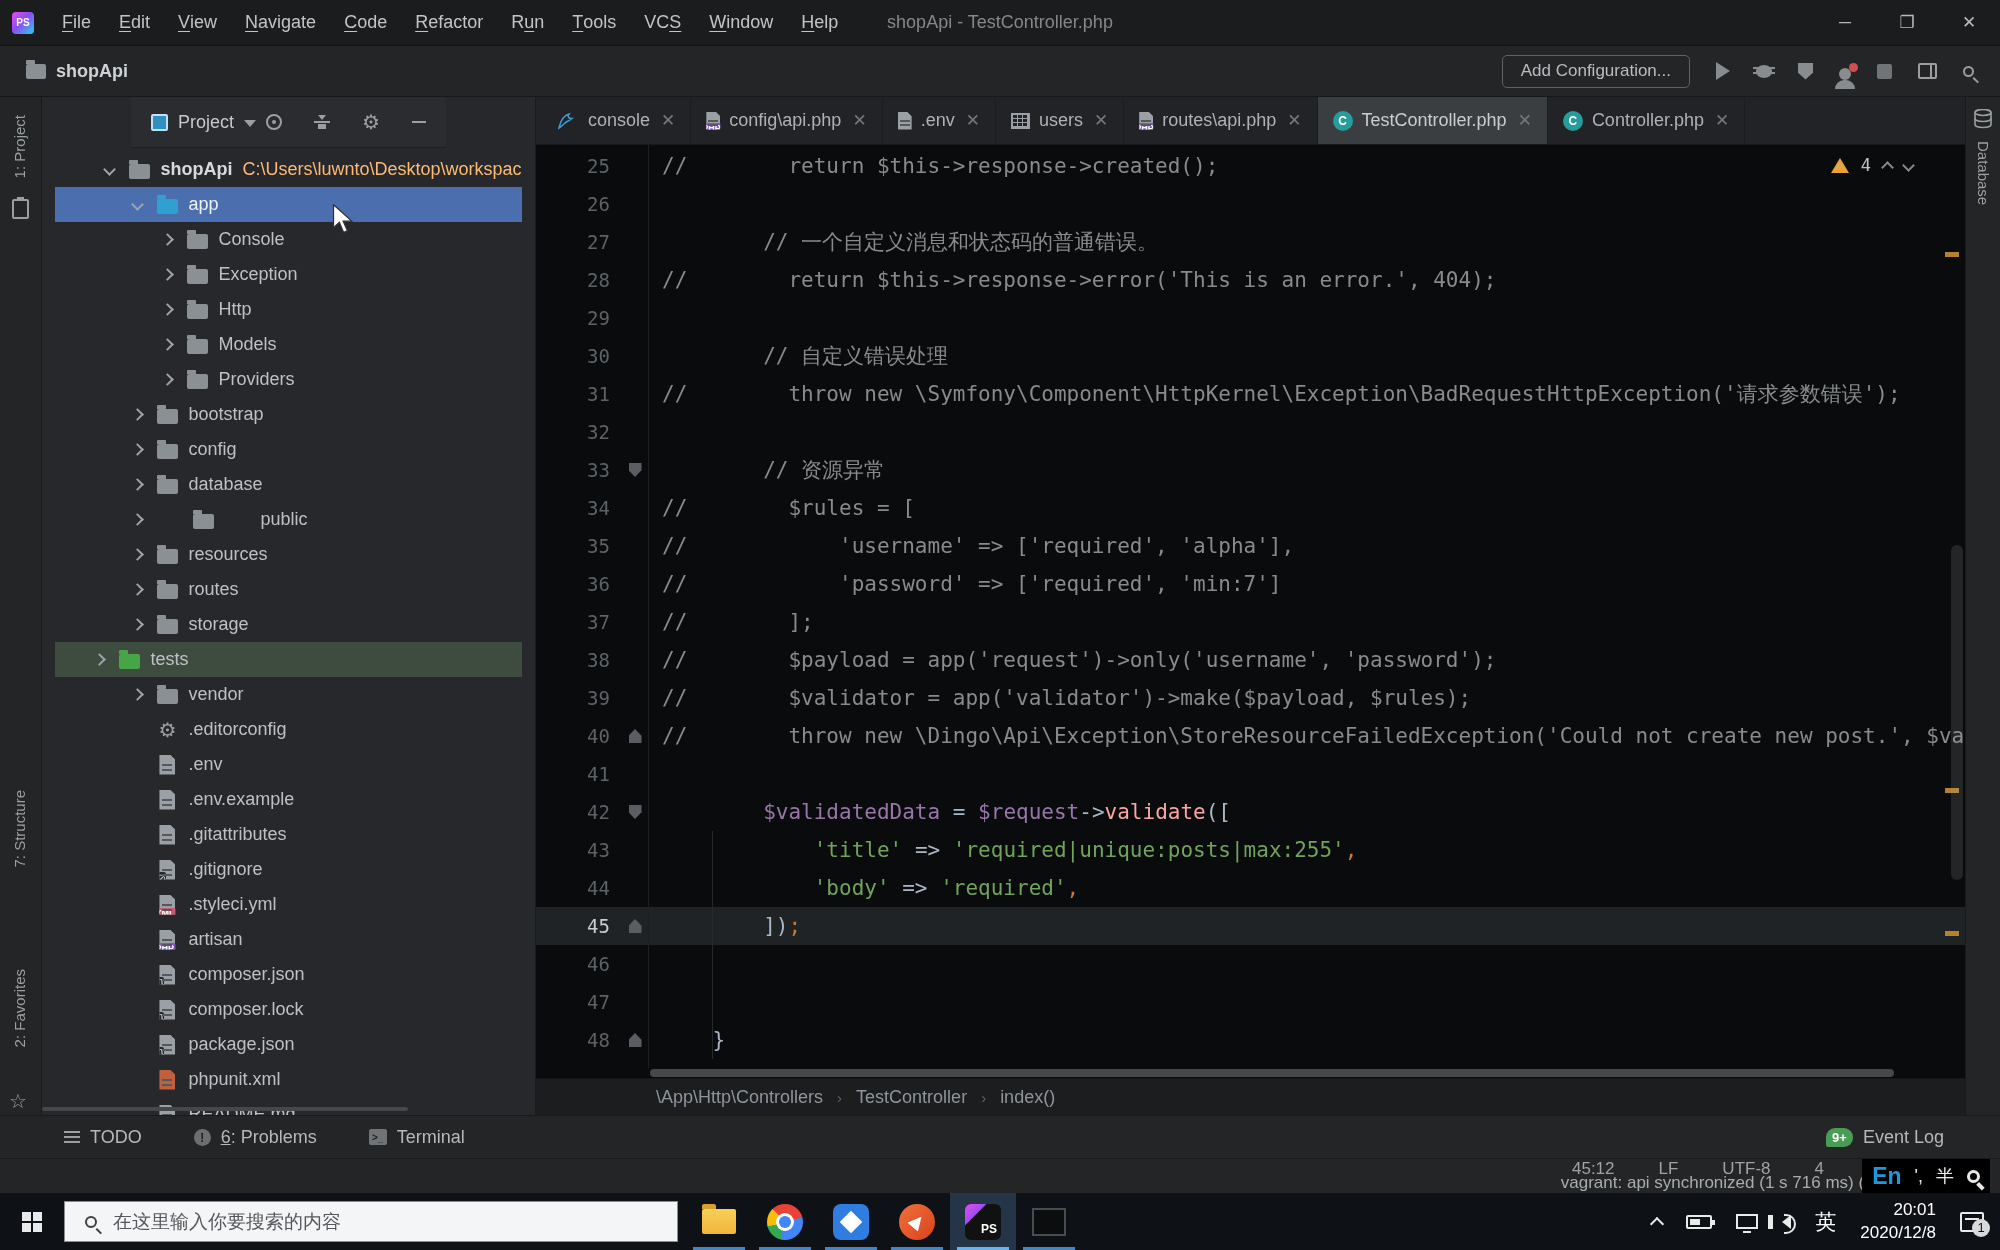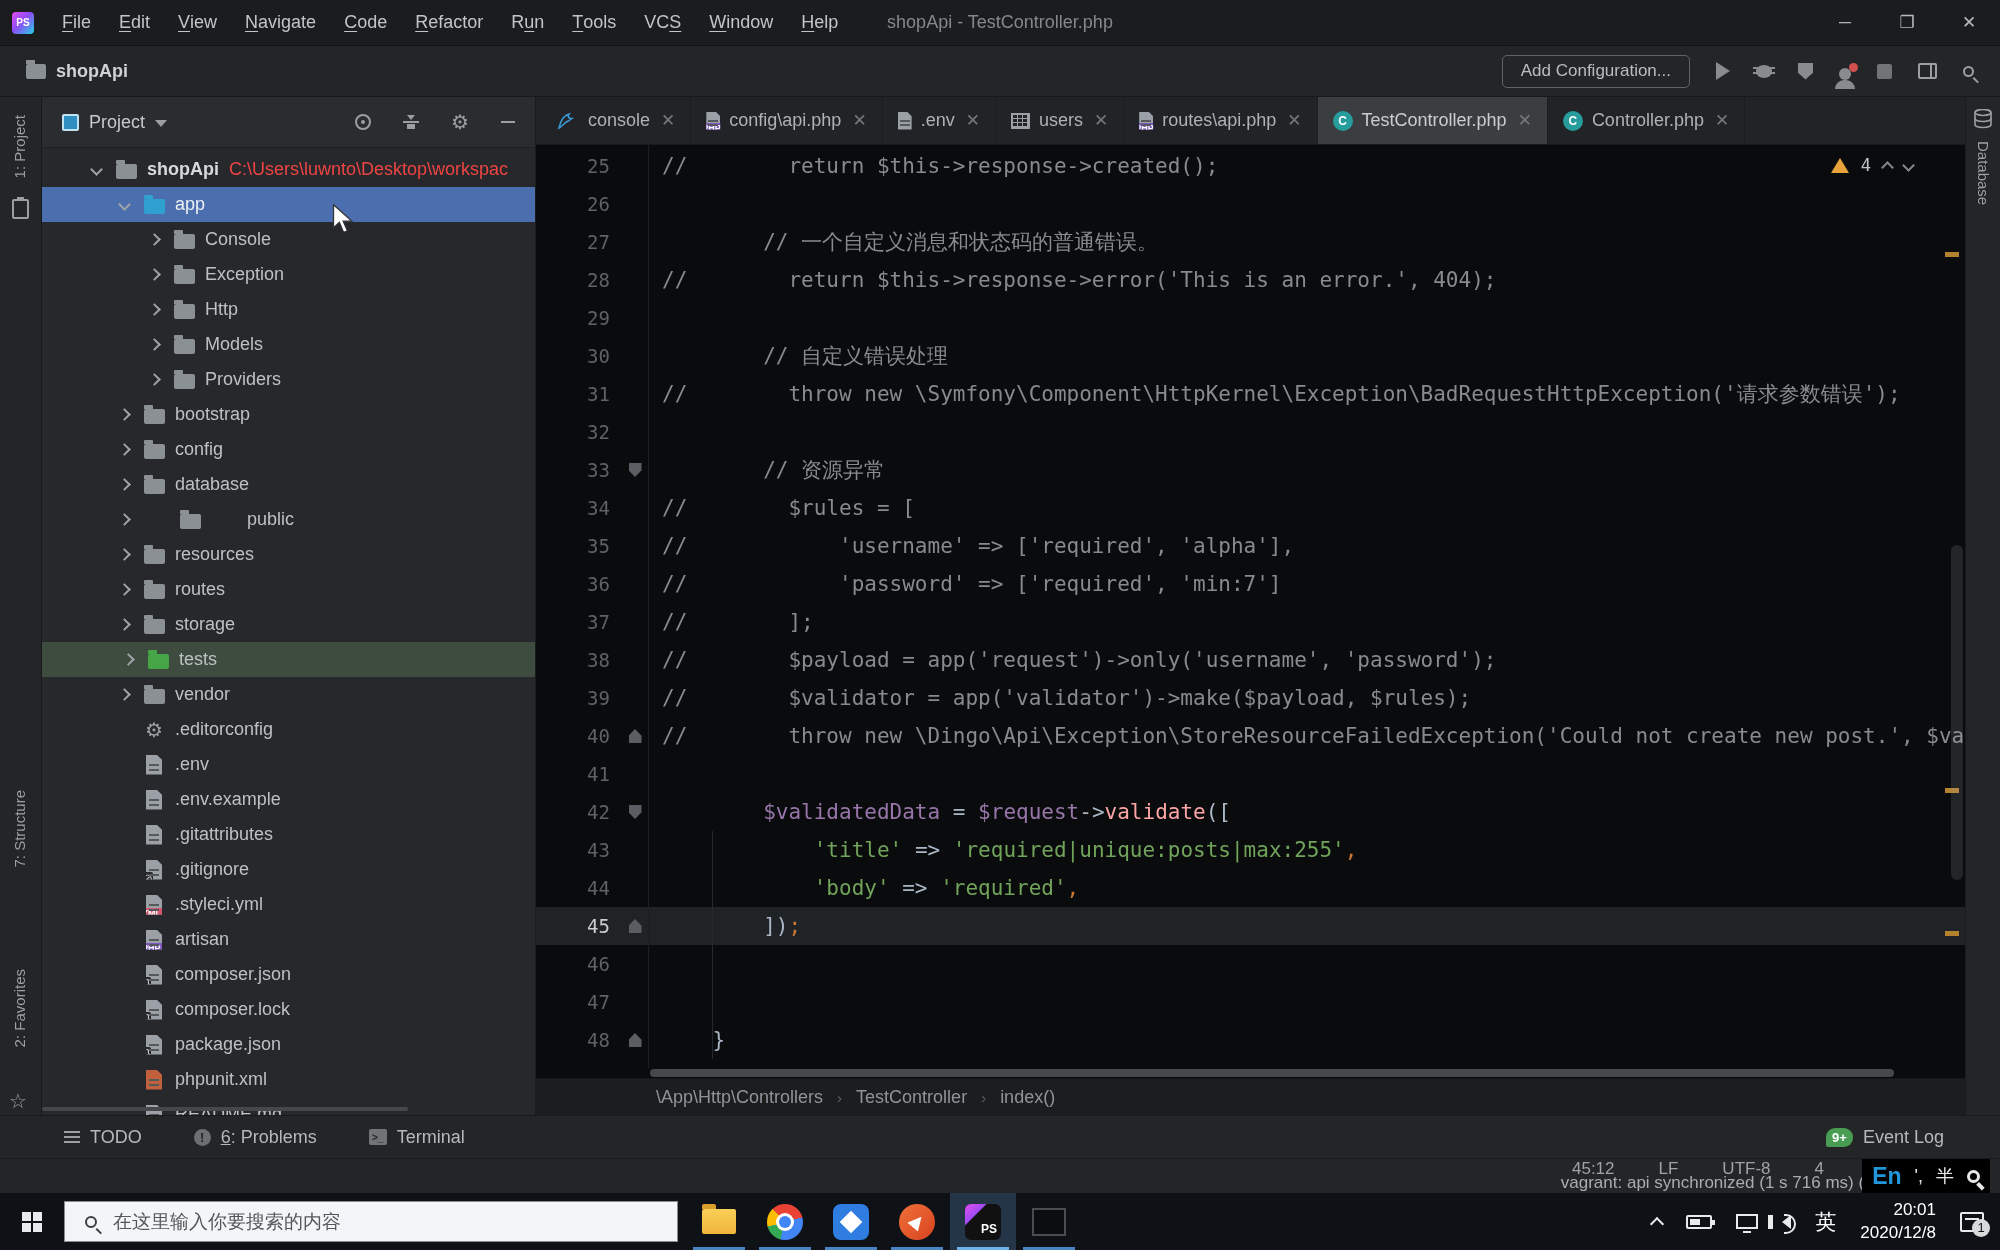--- a/index.html
+++ b/index.html
@@ -40,21 +40,21 @@
 
   
   .main { display:flex; height:1018px; }
   .stripe-left { width:42px; background:#232527; border-right:1px solid #191a1b; position:relative; }
   .vtext { writing-mode:vertical-rl; transform:rotate(180deg); font-size:15px; color:#9ba0a3; position:absolute; left:11px; }
   .i-clipboard { position:absolute; left:12px; top:102px; width:17px; height:20px; border:2px solid #9b9fa2; border-radius:2px; }
   .i-clipboard::before { content:""; position:absolute; top:-4px; left:3px; width:7px; height:4px; background:#9b9fa2; }
   .i-star { position:absolute; left:9px; top:992px; color:#9b9fa2; font-size:20px; }
 
   
-  .project-panel { width:494px; background:#26282b; border-right:1px solid #1a1b1d; display:flex; flex-direction:column; position:relative; }
+  .project-panel { width:494px; background:#26282b; border-right:1px solid #1a1b1d; display:flex; flex-direction:column; position:relative;align-items:center; }
   .panel-header { height:51px; background:#2a2c2f; border-bottom:1px solid #1e2022; display:flex; align-items:center; padding:0 20px; gap:10px; font-size:18px; color:#c6cacd; }
   .i-projsq { width:17px; height:17px; background:#2f8fc0; border:2px solid #bfe3f2; border-radius:2px; }
   .caret-down { width:0; height:0; border-top:7px solid #9b9fa2; border-left:6px solid transparent; border-right:6px solid transparent; margin-top:2px; }
   .ph-icons { margin-left:auto; display:flex; align-items:center; gap:32px; }
   .i-target { width:16px; height:16px; border:2px solid #9b9fa2; border-radius:50%; position:relative; }
   .i-target::before { content:""; position:absolute; top:4px; left:4px; width:4px; height:4px; border-radius:50%; background:#9b9fa2; }
   .i-collapse { width:16px; height:14px; position:relative; }
   .i-collapse::before { content:""; position:absolute; left:0; right:0; top:6px; height:2px; background:#9b9fa2; }
   .i-collapse::after { content:""; position:absolute; left:4px; top:0; border-left:4px solid transparent; border-right:4px solid transparent; border-top:5px solid #9b9fa2; box-shadow:0 9px 0 -0px #9b9fa2; }
   .glyph { color:#9b9fa2; font-size:20px; line-height:1; }
@@ -74,21 +74,21 @@
   .i-folder.blue { background:#2fa0cf; }
   .i-folder.green { background:#46a546; }
   .i-file { width:16px; height:20px; background:#9aa0a5; clip-path:polygon(0 0,66% 0,100% 26%,100% 100%,0 100%); position:relative; }
   .i-file::after { content:""; position:absolute; left:3px; right:3px; top:9px; height:2px; background:#56595c; box-shadow:0 5px 0 #56595c; }
   .i-file.red { background:#c0603c; }
   .fbadge { position:absolute; bottom:-4px; left:-6px; font-size:9px; font-weight:bold; color:#fff; padding:0 2px; border-radius:2px; line-height:11px; }
   .fbadge.php { background:#7e57c2; }
   .fbadge.yml { background:#d5566d; }
   .fover { position:absolute; bottom:-5px; left:-4px; font-size:13px; color:#c7cbcf; background:#26282b; line-height:13px; border-radius:2px; }
   .root-name { font-weight:bold; color:#d6dadc; }
-  .root-path { color:#ef4444; margin-left:10px;margin-top:48px; }
+  .root-path { color:#fdba74; margin-left:10px;margin-top:48px; }
   .tree-hscroll { position:absolute; left:0; bottom:4px; width:366px; height:4px; background:#45484b; border-radius:2px; }
 
   
   .editor-col { flex:1; min-width:0; display:flex; flex-direction:column; background:#0a0b0c; }
   .tabbar { height:48px; background:#212326; border-bottom:1px solid #17191a; display:flex; align-items:stretch; padding-left:6px; }
   .tab { display:flex; align-items:center; gap:9px; padding:0 15px; font-size:18px; color:#aeb2b5; border-right:1px solid #1b1d1f; }
   .tab.active { background:#3b3e41; color:#c9cdd0; }
   .tab .close { color:#74787b; font-size:17px; margin-left:2px; }
   .ti-file { width:14px; height:18px; background:#9aa0a5; clip-path:polygon(0 0,66% 0,100% 26%,100% 100%,0 100%); position:relative; }
   .ti-file::after { content:""; position:absolute; left:2px; right:2px; top:8px; height:2px; background:#56595c; box-shadow:0 4px 0 #56595c; }
@@ -355,21 +355,21 @@
           </span>
           <span>routes</span>
         </div>
         <div class="trow" style="padding-left: 78px;">
           <span class="chev closed"></span>
           <span class="ticon">
             <span class="i-folder"></span>
           </span>
           <span>storage</span>
         </div>
-        <div class="trow sel-green" style="padding-left: 82px;">
+        <div class="trow sel-green" style="padding-left: 40px;">
           <span class="chev closed"></span>
           <span class="ticon">
             <span class="i-folder green"></span>
           </span>
           <span>tests</span>
         </div>
         <div class="trow" style="padding-left: 78px;">
           <span class="chev closed"></span>
           <span class="ticon">
             <span class="i-folder"></span>

